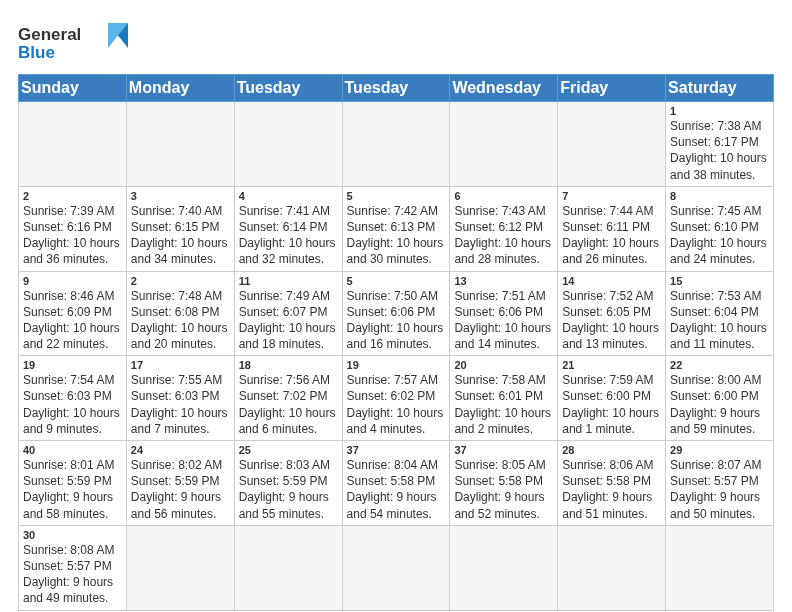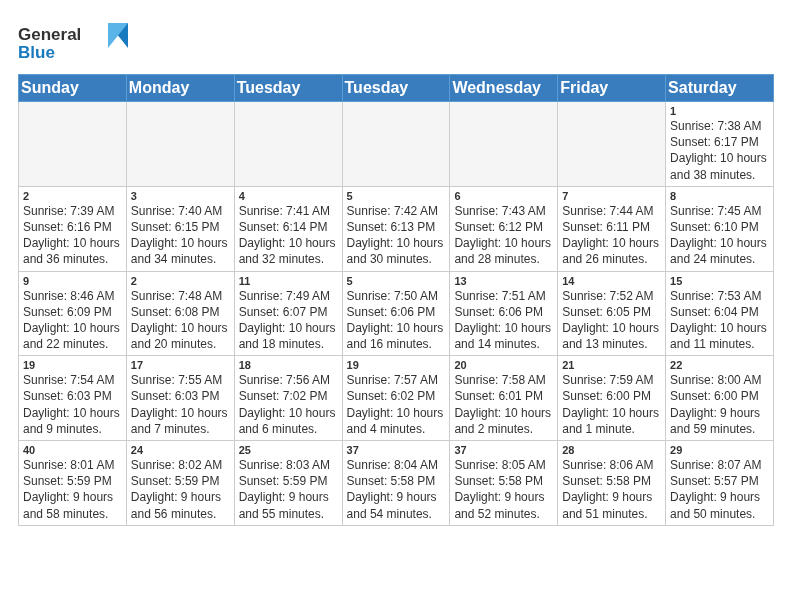--- a/index.html
+++ b/index.html
@@ -304,15 +304,29 @@
 Sunset: 5:58 PM
 Daylight: 9 hours and 51 minutes.</div>
           </td>
           <td>
             <span class="day-number">29</span>
             <div class="day-info">Sunrise: 8:07 AM
 Sunset: 5:57 PM
 Daylight: 9 hours and 50 minutes.</div>
           </td>
         </tr>
+        <tr class="week-row-last">
+          <td>
+            <span class="day-number">30</span>
+            <div class="day-info">Sunrise: 8:08 AM
+Sunset: 5:57 PM
+Daylight: 9 hours and 49 minutes.</div>
+          </td>
+          <td class="empty"></td>
+          <td class="empty"></td>
+          <td class="empty"></td>
+          <td class="empty"></td>
+          <td class="empty"></td>
+          <td class="empty"></td>
+        </tr>
       </tbody>
   </table>
 </div>
 
 </body></html>

